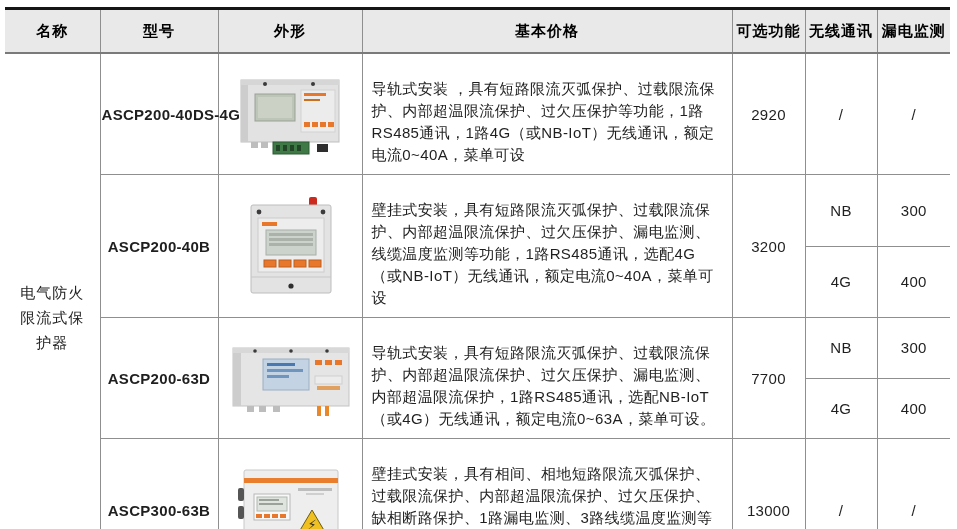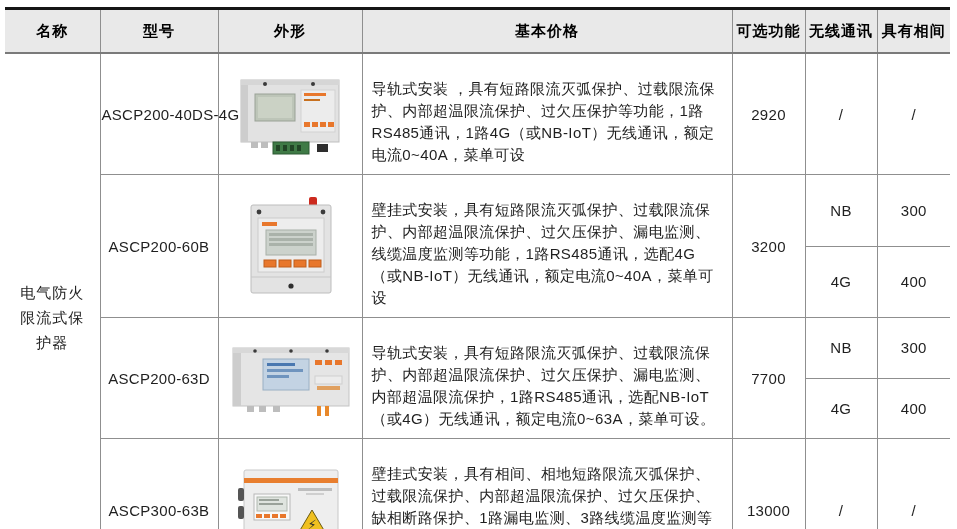--- a/index.html
+++ b/index.html
@@ -42,21 +42,21 @@
   td.category{
     text-align:center;
     line-height:25px;
     letter-spacing:1px;
     padding:0 14px;
   }
   td.model{
     text-align:center;
     letter-spacing:0.3px;
     white-space:nowrap;
-    font-weight:400;
+    font-weight:700;
     margin-top:20px;
   }
   td.image-cell{text-align:center;padding:2px 0;}
   td.image-cell svg{display:block;margin:0 auto;}
   td.func{
     text-align:left;
     padding:24px 8px 8px 9px;
     line-height:22px;
     letter-spacing:0.4px;
   }
@@ -86,21 +86,21 @@
         <col class="c-modp">
     </colgroup>
     <thead>
       <tr>
         <th>名称</th>
         <th>型号</th>
         <th>外形</th>
         <th>基本价格</th>
         <th>可选功能</th>
         <th>无线通讯</th>
-        <th>具有相间</th>
+        <th>漏电监测</th>
       </tr>
     </thead>
     <tbody>
 
       <tr class="row-a">
         <td class="category" rowspan="6">电气防火限流式保护器</td>
         <td class="model">ASCP200-40DS-4G</td>
         <td class="image-cell">
           <svg width="118" height="96" viewBox="0 0 118 96">
             <rect x="10" y="14" width="98" height="62" fill="#e2e2e2" stroke="#bfbfbf"></rect>
@@ -127,21 +127,21 @@
             <rect x="86" y="78" width="11" height="8" fill="#2e2e2e"></rect>
           </svg>
         </td>
         <td class="func">导轨式安装 ，具有短路限流灭弧保护、过载限流保护、内部超温限流保护、过欠压保护等功能，1路RS485通讯，1路4G（或NB-IoT）无线通讯，额定电流0~40A，菜单可设</td>
         <td class="num">2920</td>
         <td class="opt">/</td>
         <td class="num">/</td>
       </tr>
 
       <tr class="row-b1">
-        <td class="model" rowspan="2">ASCP200-60B</td>
+        <td class="model" rowspan="2">ASCP200-40B</td>
         <td class="image-cell" rowspan="2">
           <svg width="118" height="110" viewBox="0 0 118 110">
             <rect x="78" y="6" width="8" height="11" rx="2" fill="#cc2a1e"></rect>
             <rect x="20" y="14" width="80" height="88" rx="2" fill="#e3e3e3" stroke="#bdbdbd"></rect>
             <circle cx="28" cy="21" r="2.4" fill="#3c3c3c"></circle>
             <circle cx="92" cy="21" r="2.4" fill="#3c3c3c"></circle>
             <rect x="27" y="27" width="66" height="54" fill="#ededed" stroke="#cccccc"></rect>
             <rect x="31" y="31" width="15" height="4" fill="#e8772c"></rect>
             <rect x="35" y="39" width="50" height="25" fill="#ccd2cc" stroke="#a8b0a8"></rect>
             <rect x="38" y="42" width="44" height="3" fill="#aab2aa"></rect>

